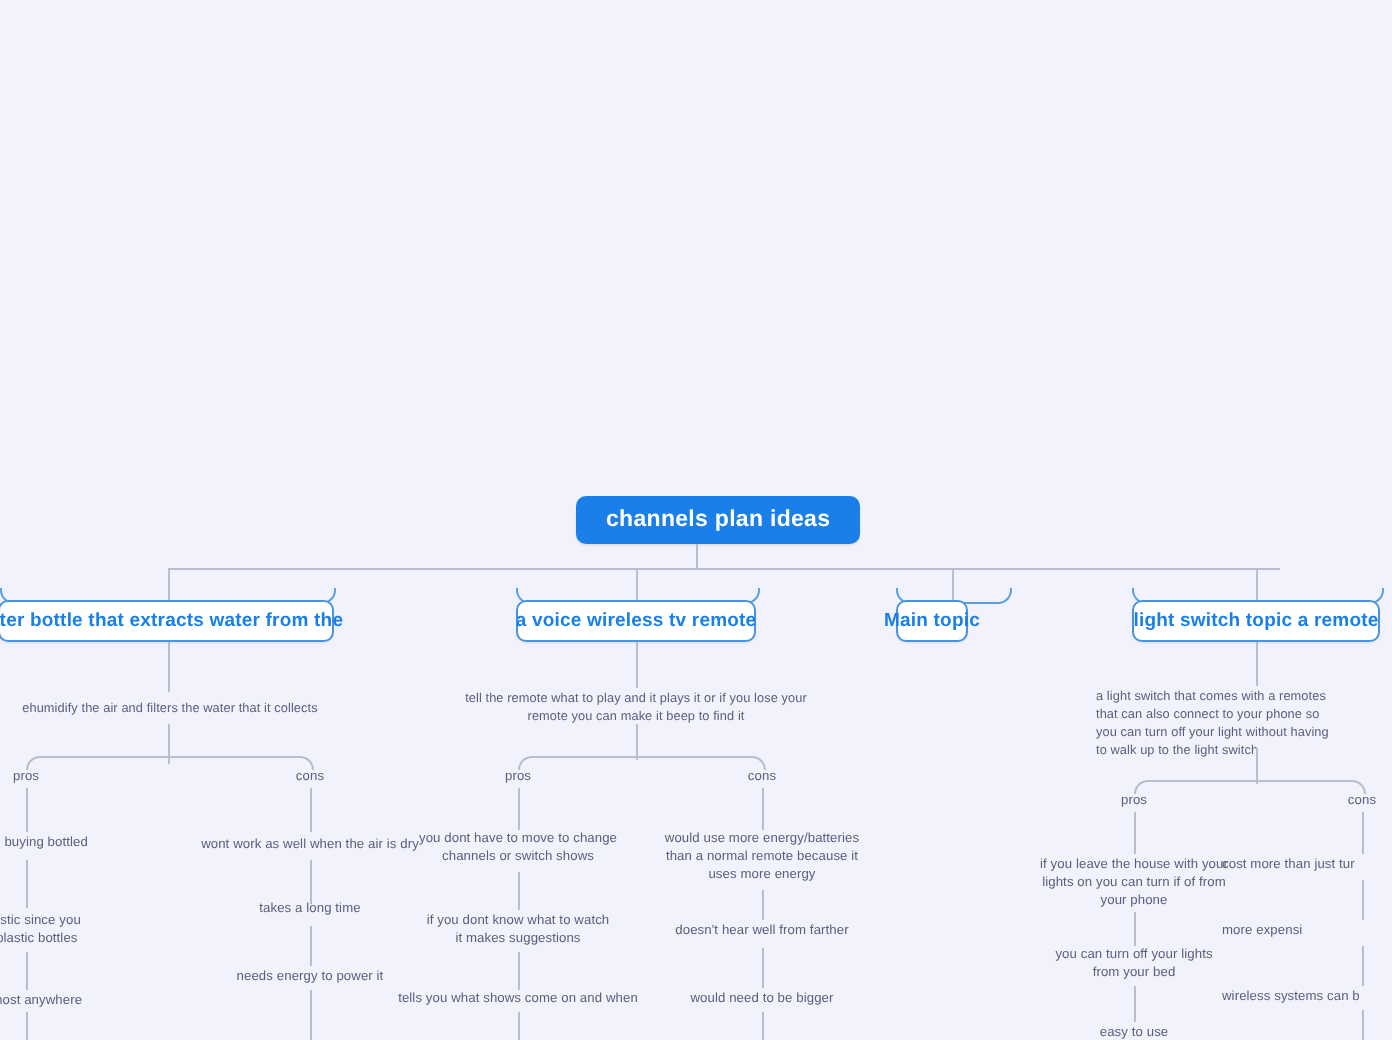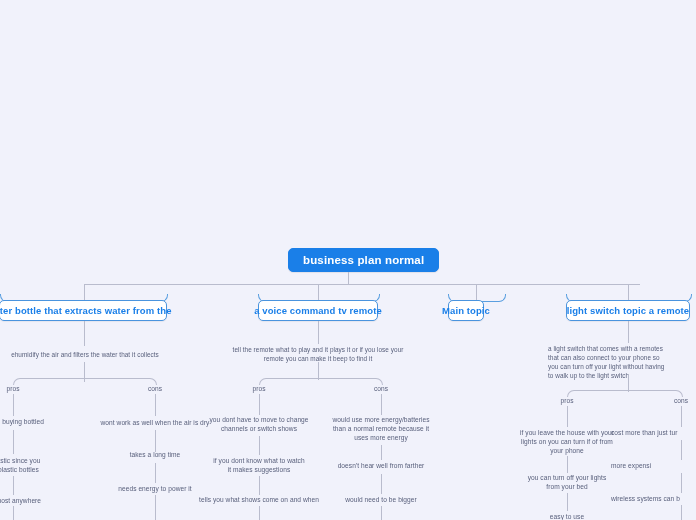--- a/index.html
+++ b/index.html
@@ -100,21 +100,21 @@
     font-size: 6.4px;
     line-height: 9px;
   }
 </style>
 </head>
 <body>
 
 <div id="canvas">
 
   <div class="node node-root" style="left:288px; top:248px;">
-    <span>business plan normal</span>
+    <span>channels plan ideas</span>
   </div>
 
   <div class="conn v" style="left:348px; top:272px; height:12px;"></div>
 
   <div class="conn h" style="left:84px; top:284px; width:556px;"></div>
 
   <div class="conn v" style="left:84px;  top:284px; height:16px;"></div>
   <div class="conn v" style="left:318px; top:284px; height:16px;"></div>
   <div class="conn v" style="left:476px; top:284px; height:16px;"></div>
   <div class="conn v" style="left:628px; top:284px; height:16px;"></div>
@@ -151,21 +151,21 @@
 
   <div class="conn v" style="left:155px; top:394px; height:22px;"></div>
   <div class="leaf" style="left:55px; top:418px; width:200px;">wont work as well when the air is dry</div>
   <div class="conn v" style="left:155px; top:430px; height:22px;"></div>
   <div class="leaf" style="left:55px; top:450px; width:200px;">takes a long time</div>
   <div class="conn v" style="left:155px; top:463px; height:20px;"></div>
   <div class="leaf" style="left:55px; top:484px; width:200px;">needs energy to power it</div>
   <div class="conn v" style="left:155px; top:495px; height:25px;"></div>
 
   <div class="node node-topic" style="left:258px; top:300px; width:120px;">
-    <span>a voice command tv remote</span>
+    <span>a voice wireless tv remote</span>
   </div>
 
   <div class="conn v" style="left:318px; top:321px; height:23px;"></div>
   <div class="leaf desc" style="left:218px; top:345px; width:200px;">tell the remote what to play and it plays it or if you lose your
 remote you can make it beep to find it</div>
 
   <div class="conn v" style="left:318px; top:362px; height:18px;"></div>
   <div class="elbow" style="left:259px; top:378px; width:122px; height:6px;"></div>
 
   <div class="leaf label" style="left:224px; top:384px; width:70px;">pros</div>

